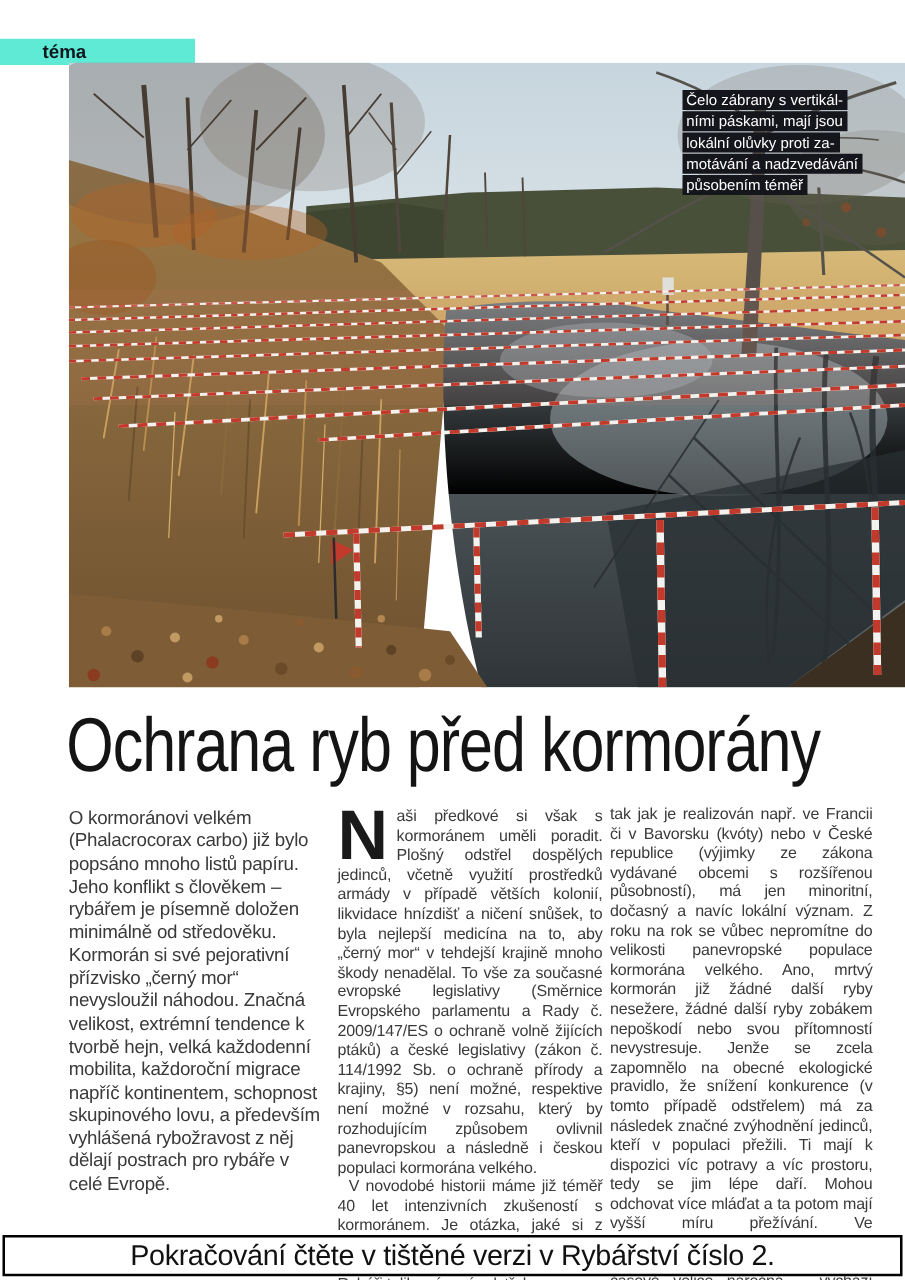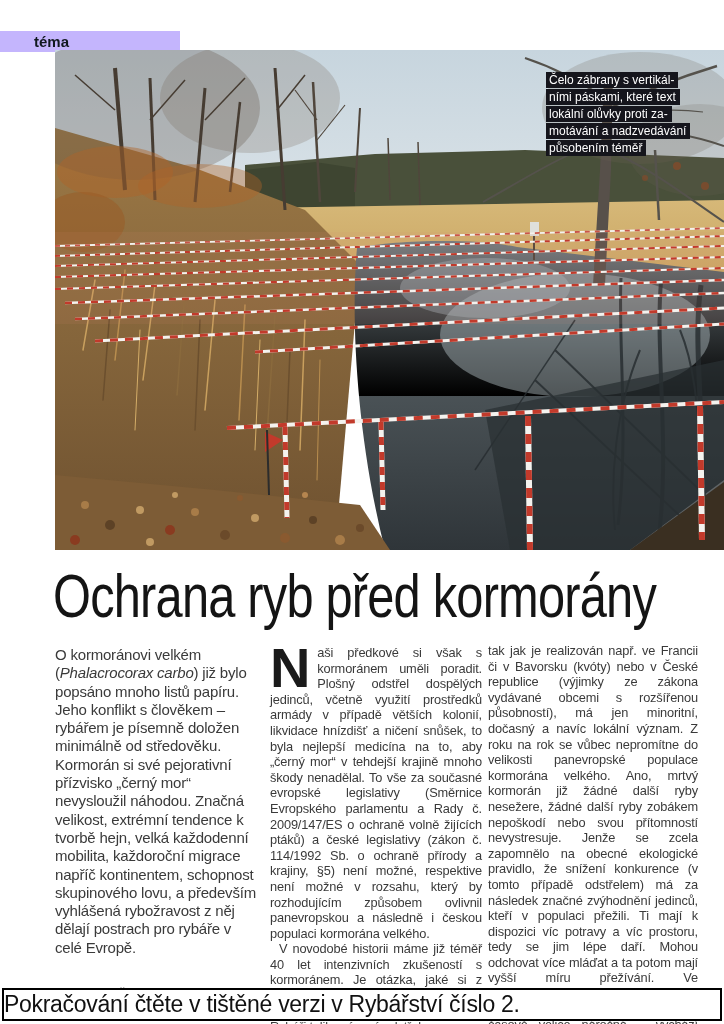--- a/index.html
+++ b/index.html
@@ -1,41 +1,41 @@
 <!DOCTYPE html>
 <html lang="cs"><head>
 <meta charset="utf-8">
 <style>
   html,body{margin:0;padding:0;background:#888;}
   .page{position:relative;width:724px;height:1024px;background:#ffffff;overflow:hidden;
         font-family:"Liberation Sans","DejaVu Sans",sans-serif;margin:0 auto;}
   
-  .theme-bar{position:absolute;left:0;top:31px;width:180px;height:21px;background:#c4b5fd;}
+  .theme-bar{position:absolute;left:0;top:31px;width:156px;height:21px;background:#5eead4;}
   .theme-bar span{position:absolute;left:34px;top:0;line-height:21px;font-size:15px;font-weight:bold;color:#10181f;}
   
   .photo{position:absolute;left:55px;top:50px;width:669px;height:500px;overflow:hidden;}
   .photo svg{display:block;}
   .photo-caption{position:absolute;left:491px;top:22px;width:178px;font-size:12px;line-height:14px;color:#ffffff;}
   .photo-caption .cap-line{display:inline-block;background:#15151c;padding:1px 4px 1px 3px;margin-bottom:1px;}
   
   .headline{position:absolute;left:53px;top:566px;font-size:61px;line-height:60px;color:#141414;
             white-space:nowrap;letter-spacing:-1px;transform:scaleX(0.8);transform-origin:left top;}
   
   .col{position:absolute;color:#3a3a3a;}
   .col-1{left:55px;top:646px;width:205px;font-size:15px;line-height:18.3px;letter-spacing:-0.2px;}
-  .col-1 .latin{font-style:italic;}
+  .col-1 .latin{}
   .credits{position:absolute;left:55px;top:941px;font-size:12px;line-height:16.5px;color:#3a3a3a;margin-top:46px;}
   .col-2{left:270px;top:645px;width:212px;}
   .col-3{left:488px;top:643px;width:210px;}
   .bodytext{font-size:12.8px;line-height:15.6px;text-align:justify;letter-spacing:-0.15px;color:#3a3a3a;}
   .dropcap{float:left;font-size:56px;line-height:42px;font-weight:bold;color:#1a1a1a;margin:2px 7px 0 0;}
   .para2{text-indent:9px;margin-top:0;}
   
   .footer-banner{position:absolute;left:2px;top:988px;width:720px;height:33px;border:2px solid #000;
-                 box-sizing:border-box;background:#fff;display:flex;align-items:center;justify-content:flex-start;}
+                 box-sizing:border-box;background:#fff;display:flex;align-items:center;justify-content:center;}
   .footer-banner span{font-size:23px;color:#111;letter-spacing:-0.3px;}
 </style>
 </head>
 <body>
 
 <div class="page">
 
   <div class="theme-bar">
     <span>téma</span>
   </div>
@@ -205,21 +205,21 @@
         <line x1="473" y1="366" x2="475" y2="500" stroke="#c23a2b" stroke-width="6" stroke-dasharray="10 8"></line>
         <line x1="645" y1="356" x2="647" y2="490" stroke="#f4f2ee" stroke-width="6"></line>
         <line x1="645" y1="356" x2="647" y2="490" stroke="#c23a2b" stroke-width="6" stroke-dasharray="10 8"></line>
         <polygon points="210,382 228,390 210,402" fill="#c23a2b"></polygon>
         <line x1="212" y1="380" x2="214" y2="445" stroke="#2c2c2c" stroke-width="2"></line>
       </g>
     </svg>
 
     <div class="photo-caption">
       <span class="cap-line">Čelo zábrany s vertikál-</span><br>
-      <span class="cap-line">ními páskami, které text</span><br>
+      <span class="cap-line">ními páskami, mají jsou</span><br>
       <span class="cap-line">lokální olůvky proti za-</span><br>
       <span class="cap-line">motávání a nadzvedávání</span><br>
       <span class="cap-line">působením téměř</span>
     </div>
   </div>
 
   <h1 class="headline" style="margin:0;font-weight:400;">Ochrana ryb před kormorány</h1>
 
   <div class="col col-1">
     <span>O kormoránovi velkém (</span><span class="latin">Phalacrocorax carbo</span><span>) již bylo popsáno mnoho listů papíru. Jeho konflikt s člověkem – rybářem je písemně doložen minimálně od středověku. Kormorán si své pejorativní přízvisko „černý mor“ nevysloužil náhodou. Značná velikost, extrémní tendence k tvorbě hejn, velká každodenní mobilita, každoroční migrace napříč kontinentem, schopnost skupinového lovu, a především vyhlášená rybožravost z něj dělají postrach pro rybáře v celé Evropě.</span>

